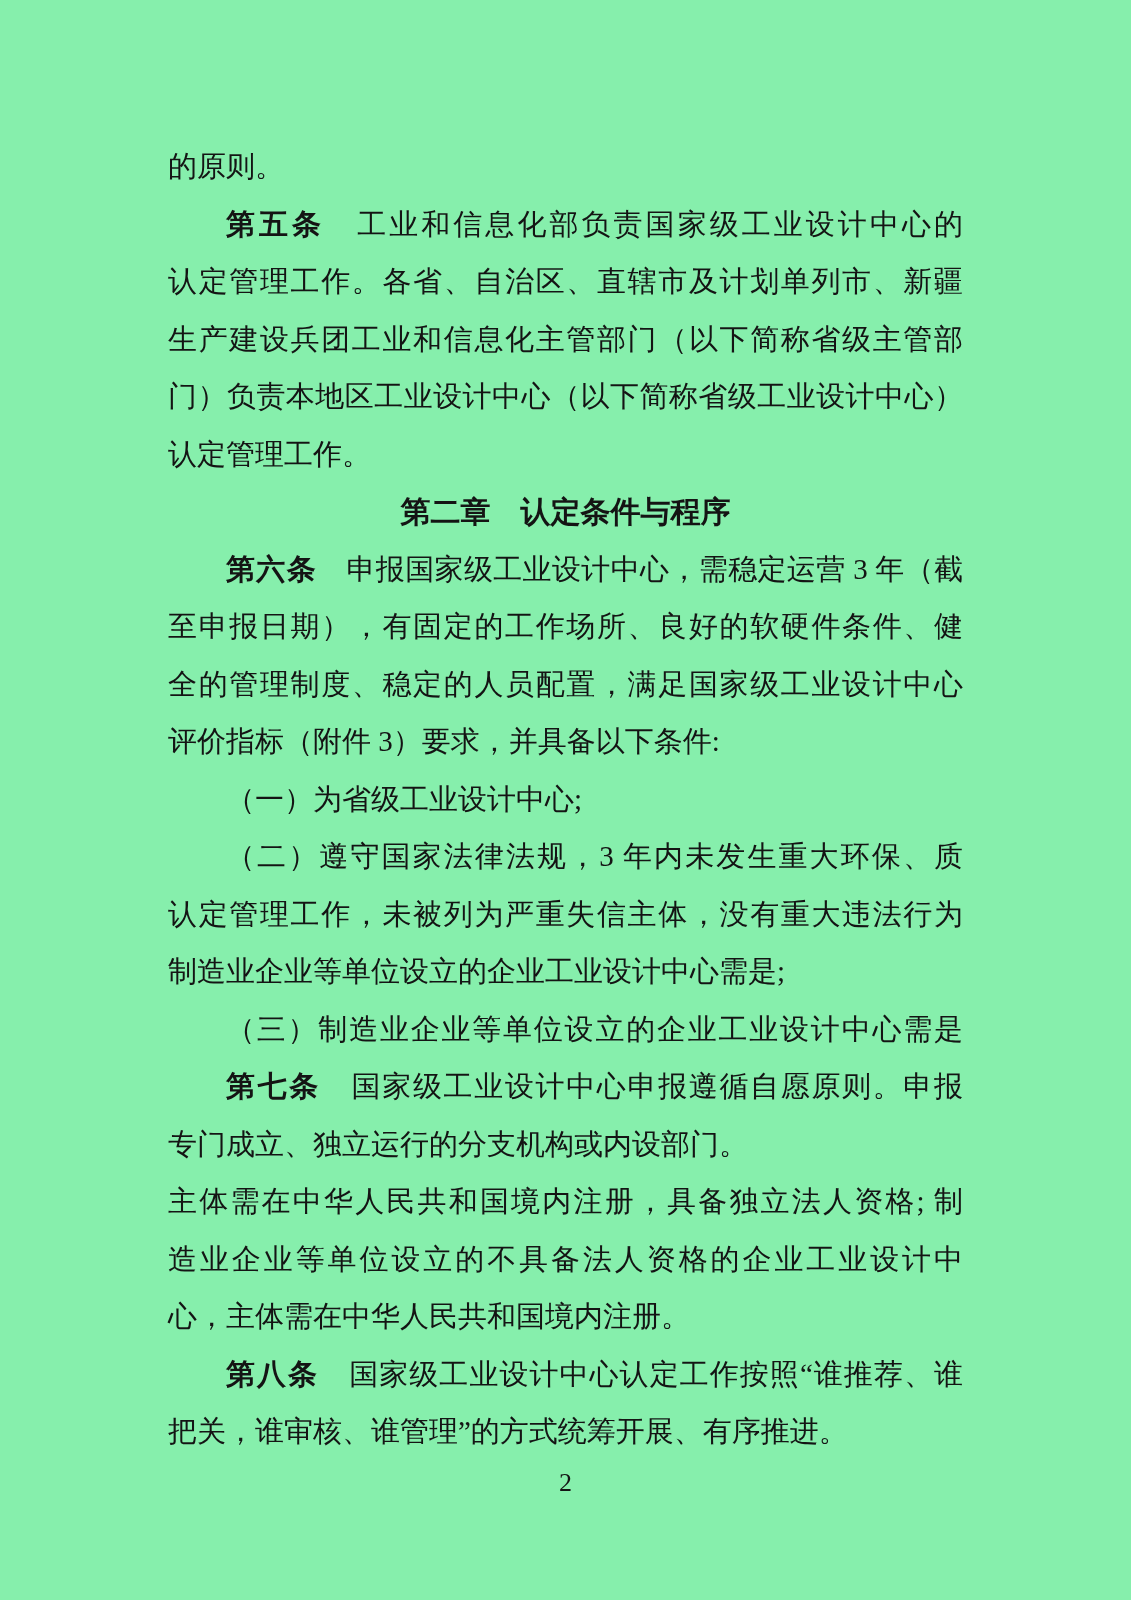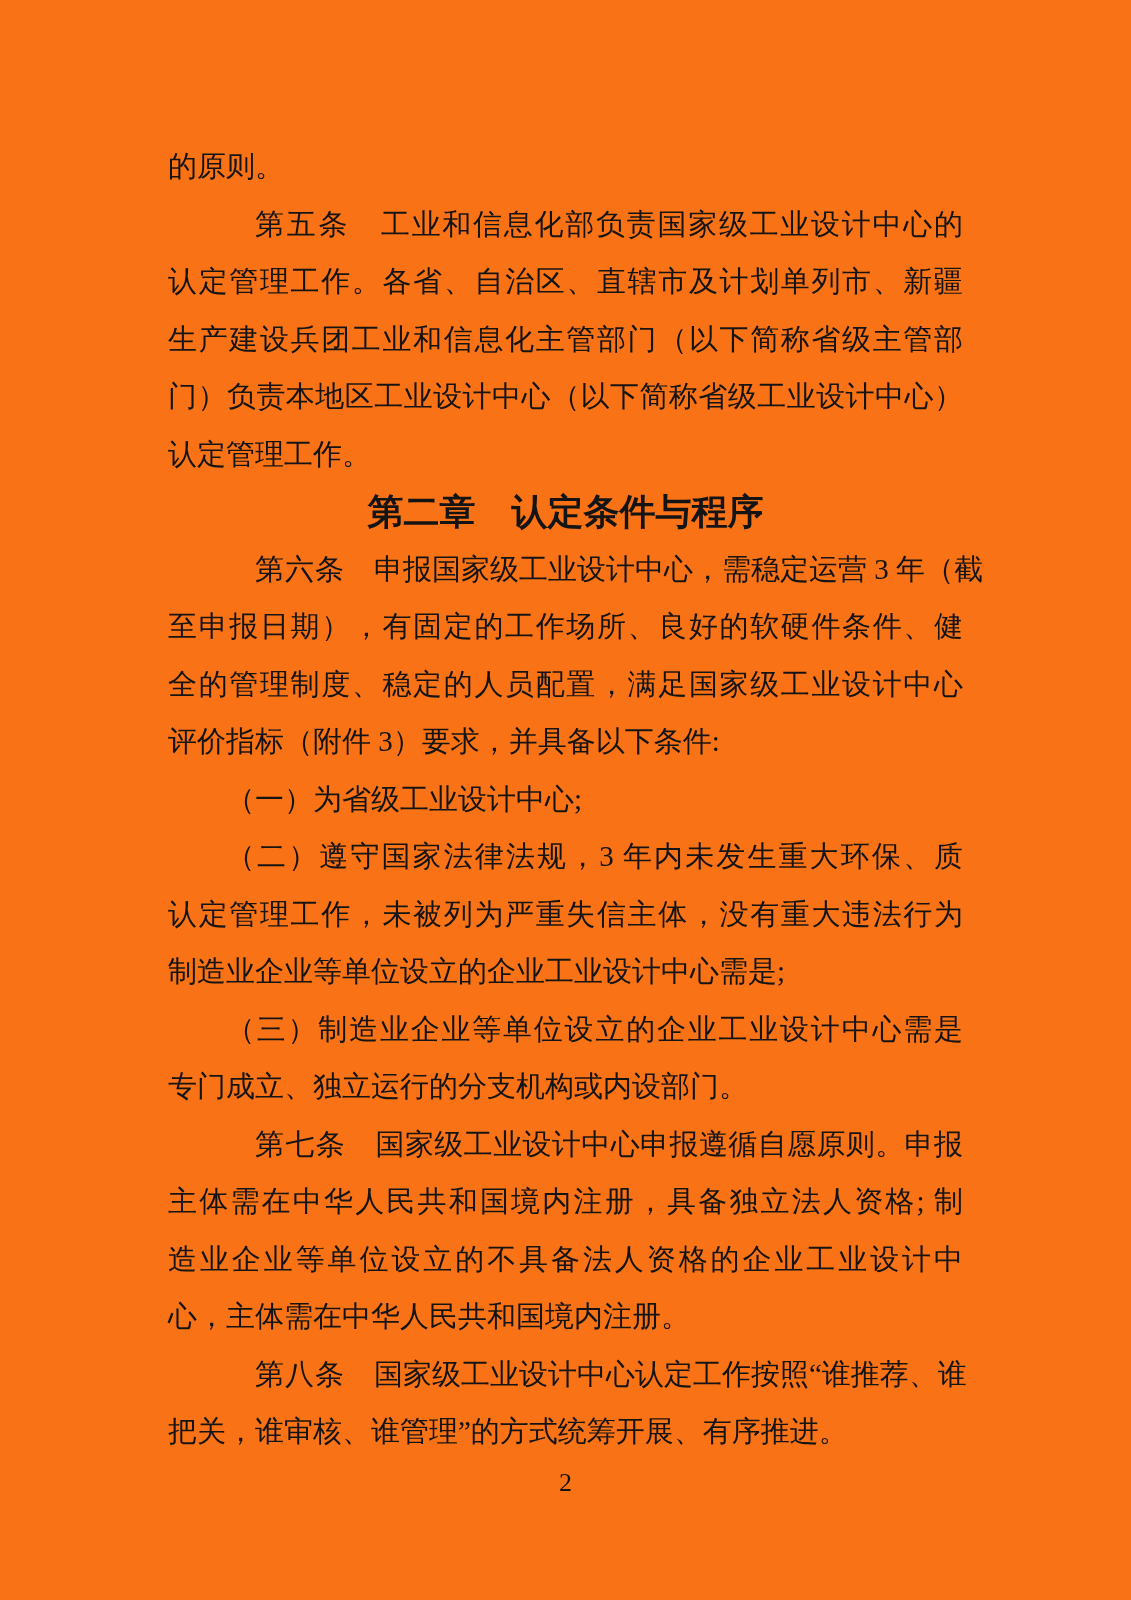--- a/index.html
+++ b/index.html
@@ -1,19 +1,19 @@
 <!DOCTYPE html>
 <html lang="zh"><head>
 <meta charset="utf-8">
 <style>
   html,body { margin:0; padding:0; background:#ffffff; }
   .page {
     position:relative;
     width:1131px; height:1600px;
-    background:#f97316;
+    background:#86efac;
     overflow:hidden;
     font-family:"Liberation Serif", serif;
     color:#141414;
   }
   .doc {
     position:absolute;
     left:168px; top:138px;
     width:795px;
     font-size:29px;
   }
@@ -28,28 +28,27 @@
     text-align:left;
     text-align-last:left;
   }
   .ln.c {
     text-align:center;
     text-align-last:center;
   }
   .ind { padding-left:58px; }
   .kw {
     font-family:"Liberation Sans", sans-serif;
-    font-weight:400;
+    font-weight:700;
     letter-spacing:1px;
-    margin-left:29px;
   }
   .chap {
     font-family:"Liberation Sans", sans-serif;
     font-weight:700;
-    font-size:36px;
+    font-size:30px;
   }
   .footer {
     position:absolute;
     left:0; top:1468px;
     width:100%;
     text-align:center;
     font-size:26px;
     line-height:30px;
     color:#141414;
   }
@@ -75,23 +74,23 @@
     <div class="ln"><span>全的管理制度、稳定的人员配置，满足国家级工业设计中心</span></div>
     <div class="ln l"><span>评价指标（附件 3）要求，并具备以下条件:</span></div>
 
     <div class="ln l ind"><span>（一）为省级工业设计中心;</span></div>
 
     <div class="ln ind"><span>（二）遵守国家法律法规，3 年内未发生重大环保、质</span></div>
     <div class="ln"><span>认定管理工作，未被列为严重失信主体，没有重大违法行为</span></div>
     <div class="ln l"><span>制造业企业等单位设立的企业工业设计中心需是;</span></div>
 
     <div class="ln ind"><span>（三）制造业企业等单位设立的企业工业设计中心需是</span></div>
+    <div class="ln ind"><span class="kw">第七条</span><span>　国家级工业设计中心申报遵循自愿原则。申报</span></div>
+
     <div class="ln l"><span>专门成立、独立运行的分支机构或内设部门。</span></div>
-
-    <div class="ln ind"><span class="kw">第七条</span><span>　国家级工业设计中心申报遵循自愿原则。申报</span></div>
     <div class="ln"><span>主体需在中华人民共和国境内注册，具备独立法人资格; 制</span></div>
     <div class="ln"><span>造业企业等单位设立的不具备法人资格的企业工业设计中</span></div>
     <div class="ln l"><span>心，主体需在中华人民共和国境内注册。</span></div>
 
     <div class="ln ind"><span class="kw">第八条</span><span>　国家级工业设计中心认定工作按照“谁推荐、谁</span></div>
     <div class="ln l"><span>把关，谁审核、谁管理”的方式统筹开展、有序推进。</span></div>
 
   </div>
 
   <div class="footer">2</div>

